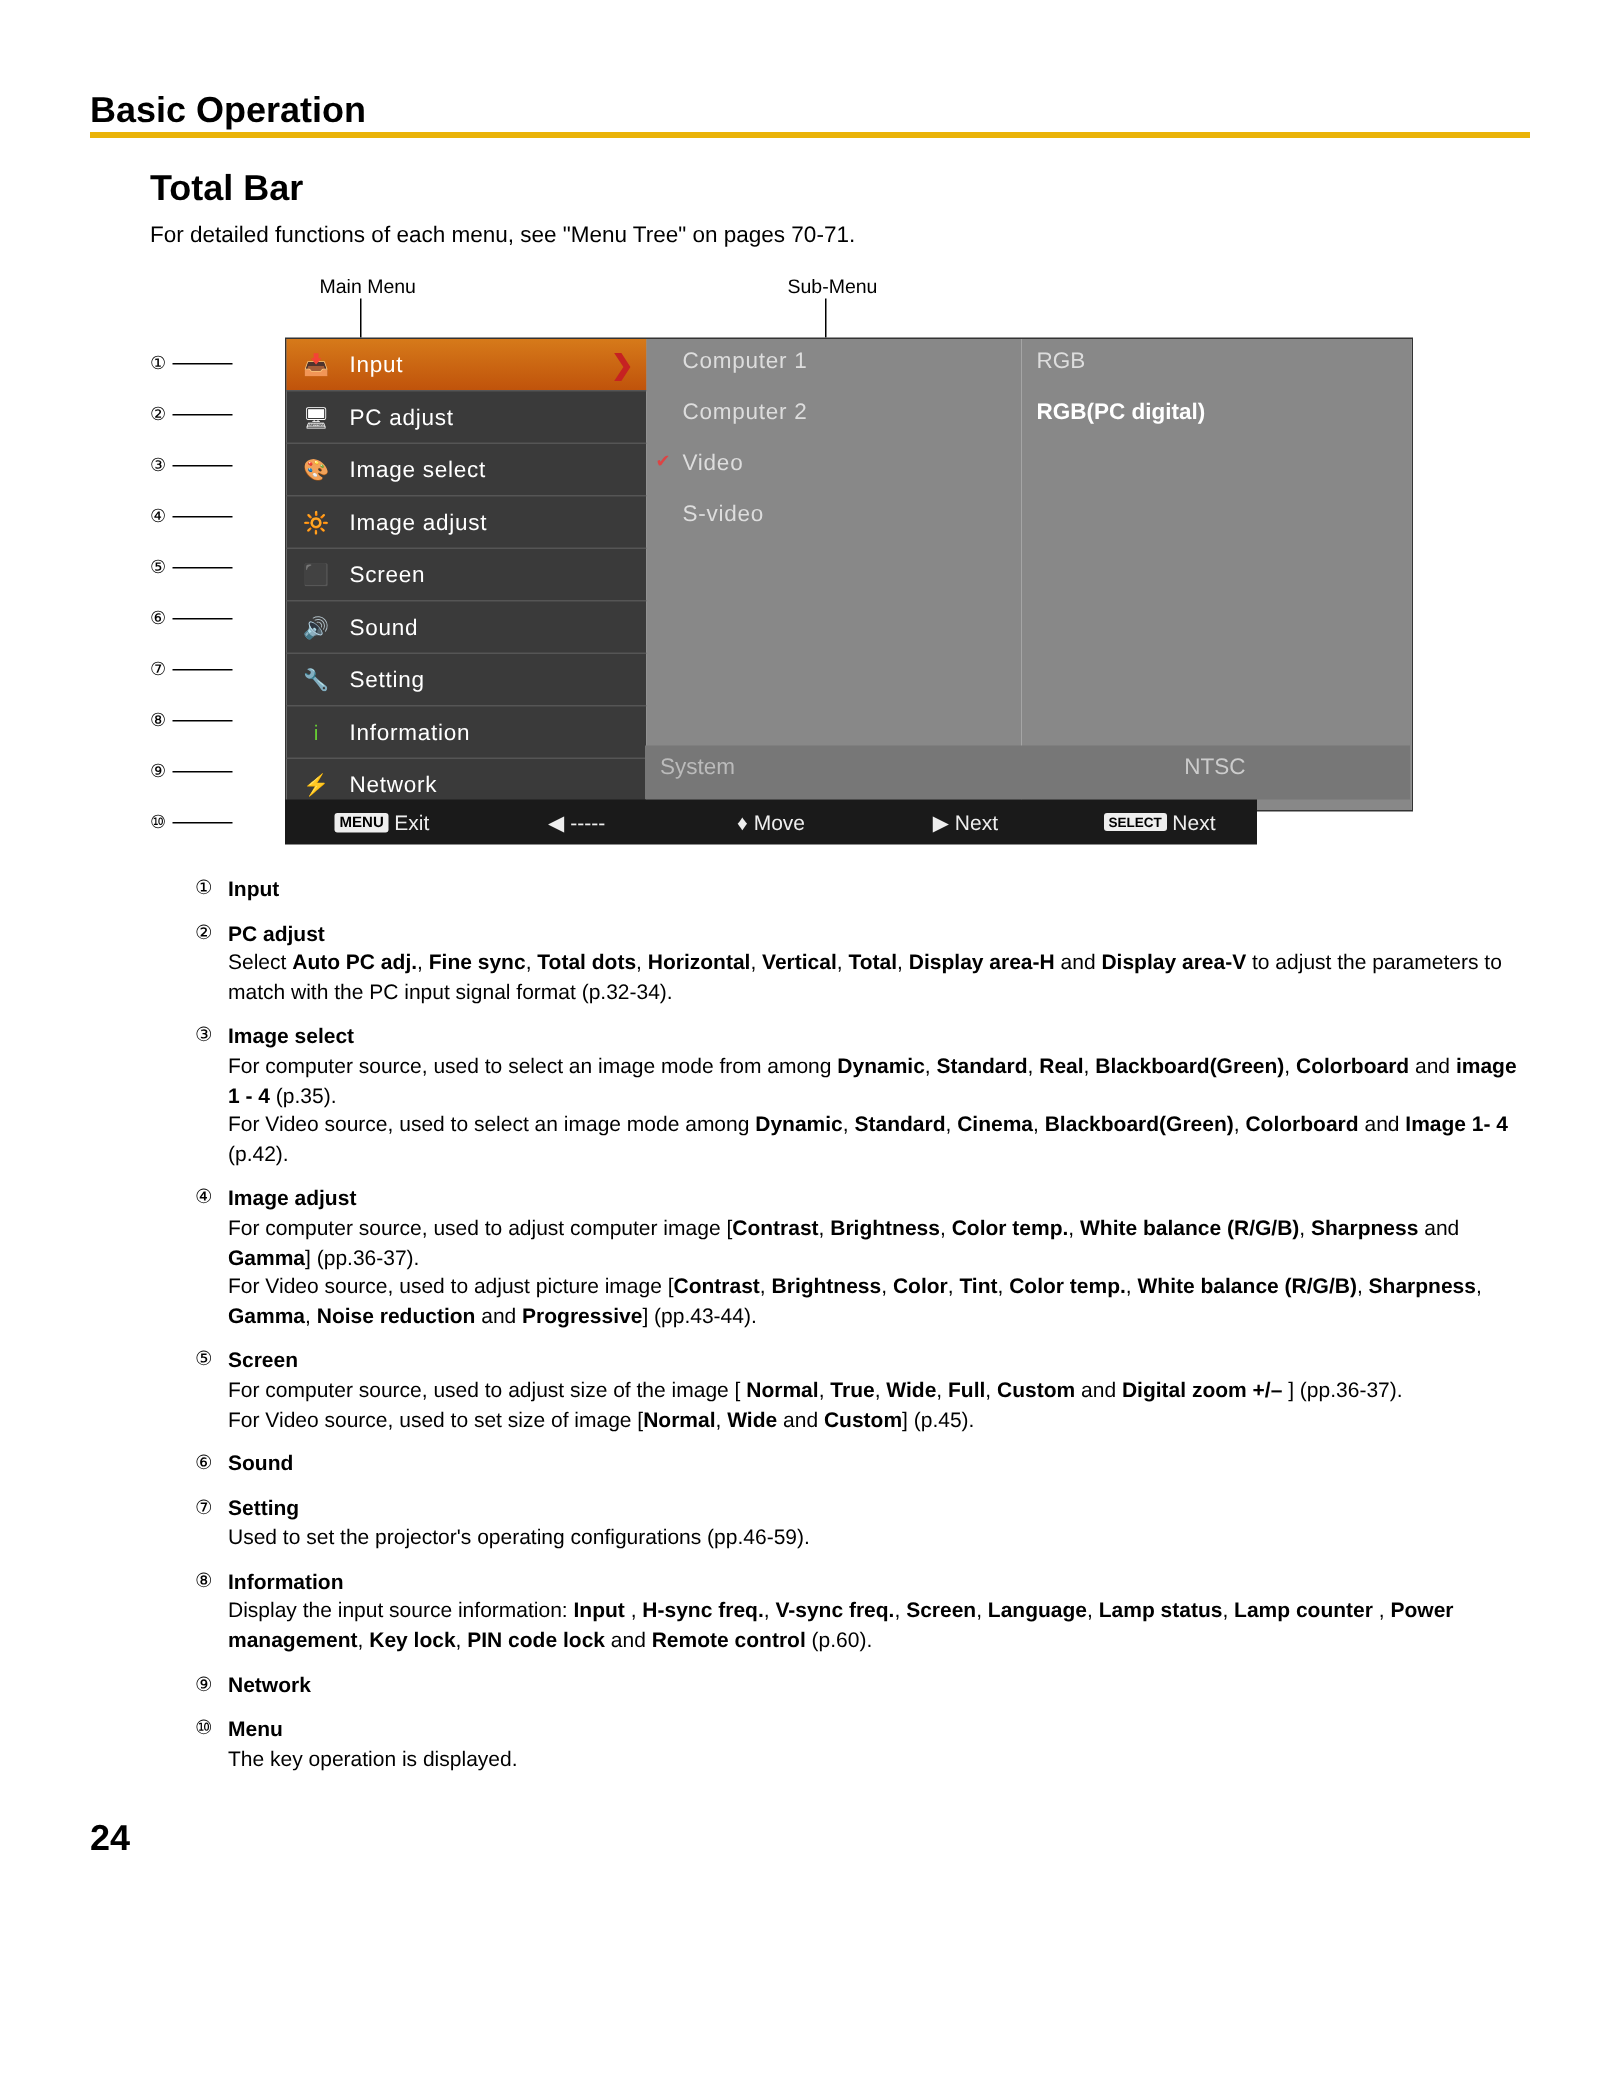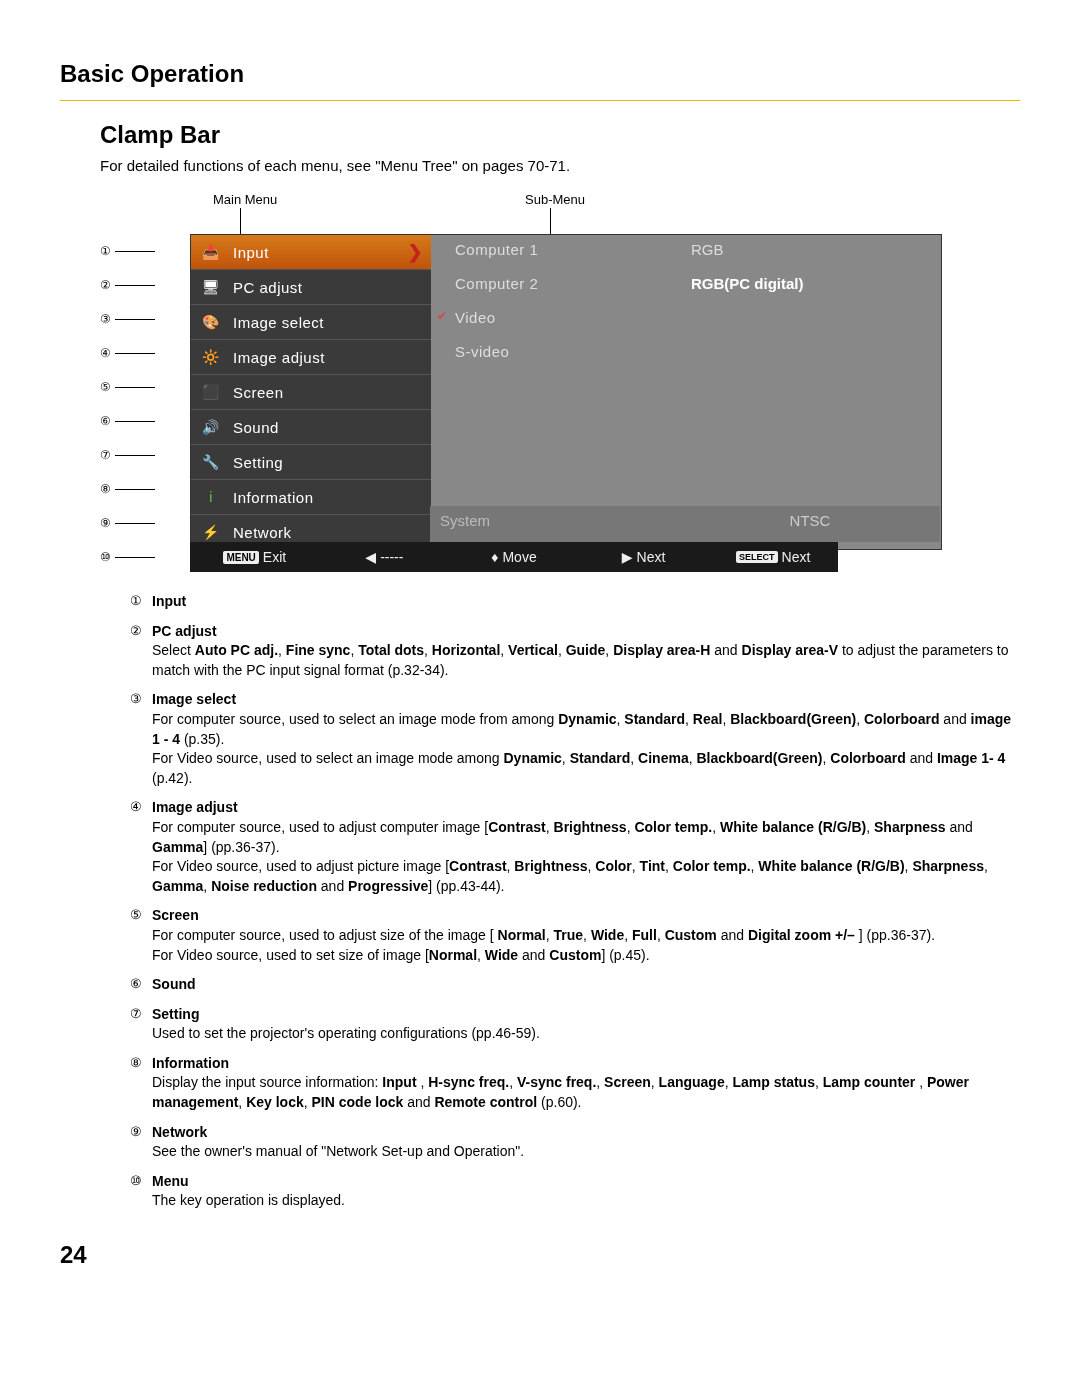--- a/index.html
+++ b/index.html
@@ -9,22 +9,22 @@
     background: #fff;
     color: #000;
     width: 1080px;
   }
   .page {
     padding: 60px 60px 40px 60px;
   }
   .section-title {
     font-size: 24px;
     font-weight: bold;
-    border-bottom: 1px solid #eab308;
-    padding-bottom: 12px;
+    border-bottom: 4px solid #eab308;
+    padding-bottom: 0;
     margin-bottom: 20px;
   }
   .sub-title {
     font-size: 24px;
     font-weight: bold;
     margin-left: 40px;
     margin-bottom: 8px;
   }
   .intro {
     margin-left: 40px;
@@ -208,21 +208,21 @@
     font-weight: bold;
     margin-top: 30px;
     margin-left: 0;
   }
 </style>
 </head>
 <body>
 
 <div class="page">
   <div class="section-title">Basic Operation</div>
-  <div class="sub-title">Clamp Bar</div>
+  <div class="sub-title">Total Bar</div>
   <div class="intro">For detailed functions of each menu, see "Menu Tree" on pages 70-71.</div>
 
   <div class="menu-area">
     <div class="label-main">Main Menu</div>
     <div class="label-sub">Sub-Menu</div>
     <div class="pointer-line pl-main"></div>
     <div class="pointer-line pl-sub"></div>
 
     <div class="callouts">
       <div class="callout">
@@ -352,21 +352,21 @@
       <div class="desc-item">
         <div class="desc-num">①</div>
         <div class="desc-body">
           <div class="desc-title">Input</div>
         </div>
       </div>
       <div class="desc-item">
         <div class="desc-num">②</div>
         <div class="desc-body">
           <div class="desc-title">PC adjust</div>
-          <div>Select <span class="b">Auto PC adj.</span>, <span class="b">Fine sync</span>, <span class="b">Total dots</span>, <span class="b">Horizontal</span>, <span class="b">Vertical</span>, <span class="b">Guide</span>, <span class="b">Display area-H</span> and <span class="b">Display area-V</span> to adjust the parameters to match with the PC input signal format (p.32-34).</div>
+          <div>Select <span class="b">Auto PC adj.</span>, <span class="b">Fine sync</span>, <span class="b">Total dots</span>, <span class="b">Horizontal</span>, <span class="b">Vertical</span>, <span class="b">Total</span>, <span class="b">Display area-H</span> and <span class="b">Display area-V</span> to adjust the parameters to match with the PC input signal format (p.32-34).</div>
         </div>
       </div>
       <div class="desc-item">
         <div class="desc-num">③</div>
         <div class="desc-body">
           <div class="desc-title">Image select</div>
           <div>For computer source, used to select an image mode from among <span class="b">Dynamic</span>, <span class="b">Standard</span>, <span class="b">Real</span>, <span class="b">Blackboard(Green)</span>, <span class="b">Colorboard</span> and <span class="b">image 1 - 4</span> (p.35).<br>For Video source, used to select an image mode among <span class="b">Dynamic</span>, <span class="b">Standard</span>, <span class="b">Cinema</span>, <span class="b">Blackboard(Green)</span>, <span class="b">Colorboard</span> and <span class="b">Image 1- 4</span> (p.42).</div>
         </div>
       </div>
       <div class="desc-item">
@@ -400,21 +400,20 @@
         <div class="desc-num">⑧</div>
         <div class="desc-body">
           <div class="desc-title">Information</div>
           <div>Display the input source information: <span class="b">Input</span> , <span class="b">H-sync freq.</span>, <span class="b">V-sync freq.</span>, <span class="b">Screen</span>, <span class="b">Language</span>, <span class="b">Lamp status</span>, <span class="b">Lamp counter</span> , <span class="b">Power management</span>, <span class="b">Key lock</span>, <span class="b">PIN code lock</span> and <span class="b">Remote control</span> (p.60).</div>
         </div>
       </div>
       <div class="desc-item">
         <div class="desc-num">⑨</div>
         <div class="desc-body">
           <div class="desc-title">Network</div>
-          <div>See the owner's manual of "Network Set-up and Operation".</div>
         </div>
       </div>
       <div class="desc-item">
         <div class="desc-num">⑩</div>
         <div class="desc-body">
           <div class="desc-title">Menu</div>
           <div>The key operation is displayed.</div>
         </div>
       </div>
     </div>

